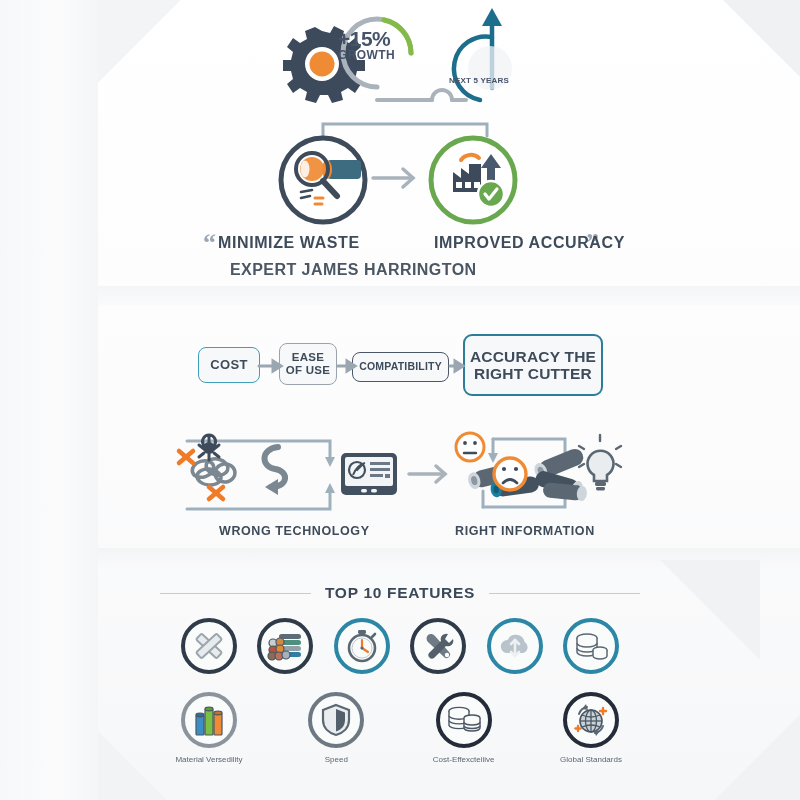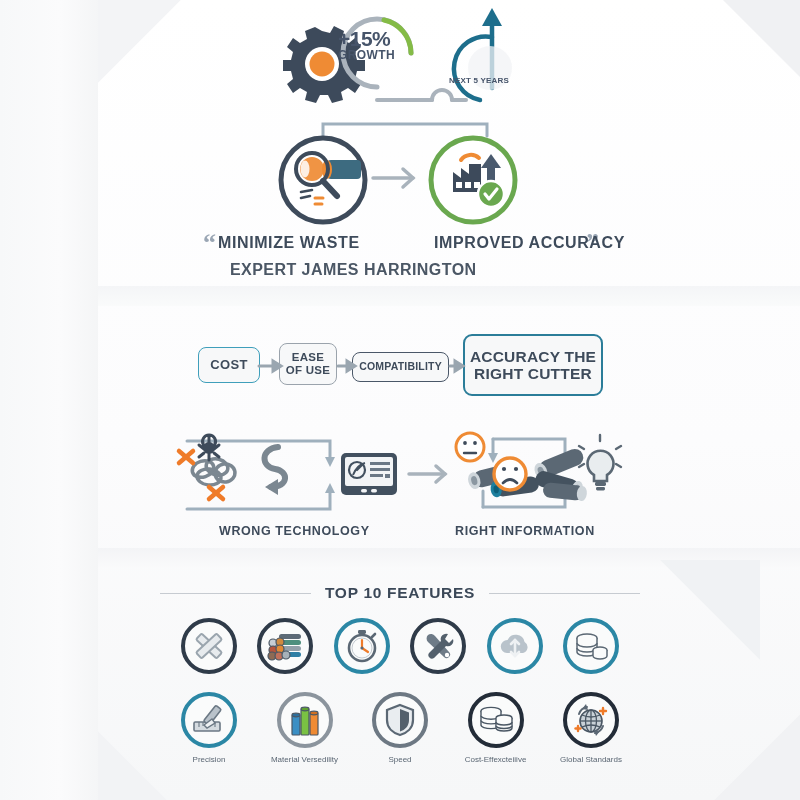--- a/index.html
+++ b/index.html
@@ -433,37 +433,20 @@
             </g>
           </svg>
         </div>
       </div>
     </div>
 
     <div class="spacer"></div>
 
     <div class="frow">
 
-      <div class="fcell">
-        <div class="fring" style="border:4px solid #2b87a5">
-          <svg width="34" height="34" viewBox="0 0 34 34">
-            <rect x="2" y="19" width="26" height="9" rx="1.2" fill="#d5dbe0" stroke="#6b7884" stroke-width="1.6"></rect>
-            <g stroke="#6b7884" stroke-width="1.1">
-              <path d="M7,19 L7,24"></path>
-                <path d="M11,19 L11,23"></path>
-                <path d="M15,19 L15,24"></path>
-                <path d="M19,19 L19,23"></path>
-                <path d="M23,19 L23,24"></path>
-            </g>
-            <rect x="17" y="2" width="7" height="20" rx="1.5" fill="#b9c2ca" stroke="#6b7884" stroke-width="1.6" transform="rotate(38 20 12)"></rect>
-            <polygon points="12,22 20,16 23,20 15,25" fill="#eef1f3" stroke="#6b7884" stroke-width="1.4"></polygon>
-          </svg>
-        </div>
-        <div class="flabel">Precision</div>
-      </div>
 
       <div class="fcell">
         <div class="fring" style="border:4px solid #8b949d">
           <svg width="34" height="34" viewBox="0 0 34 34">
             <g stroke="#4a5764" stroke-width="1.2">
               <rect x="4" y="12" width="8" height="20" rx="1" fill="#3b8fc4"></rect>
               <ellipse cx="8" cy="12" rx="4" ry="1.8" fill="#2d6f9c"></ellipse>
               <rect x="13" y="6" width="8" height="26" rx="1" fill="#7ac143"></rect>
               <ellipse cx="17" cy="6" rx="4" ry="1.8" fill="#5fa232"></ellipse>
               <rect x="22" y="10" width="8" height="22" rx="1" fill="#ef8b34"></rect>

